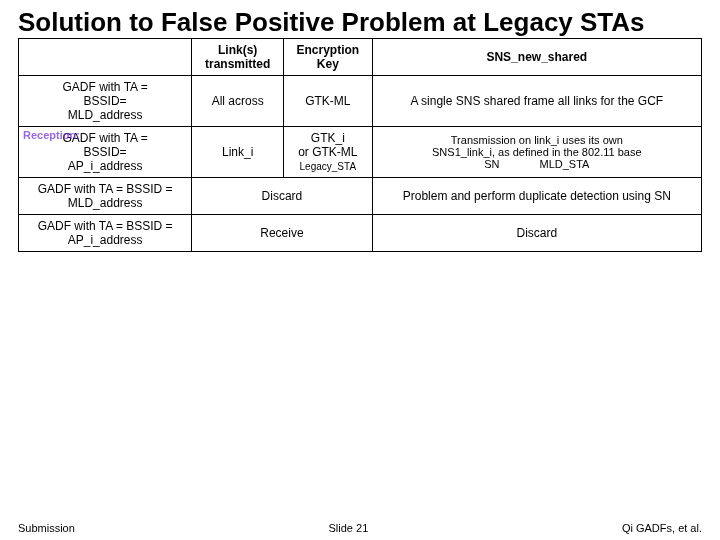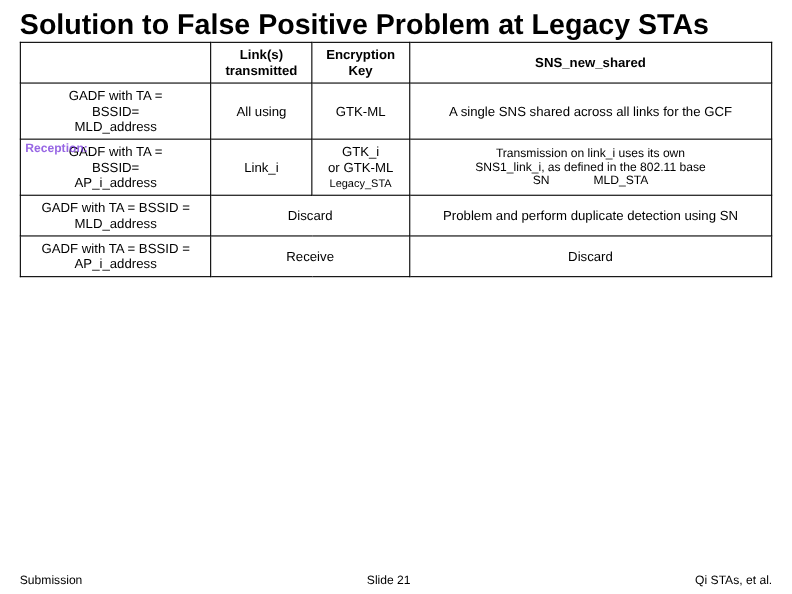--- a/index.html
+++ b/index.html
@@ -95,23 +95,23 @@
         <th></th>
         <th>Link(s)<br>transmitted</th>
         <th>Encryption<br>Key</th>
         <th>SNS_new_shared</th>
       </tr>
     </thead>
     <tbody>
 
       <tr>
         <td class="left-text">GADF with TA =<br>BSSID=<br>MLD_address</td>
-        <td>All using</td>
+        <td>All across</td>
         <td>GTK-ML</td>
-        <td class="left-text">A single SNS shared across all links for the GCF</td>
+        <td class="left-text">A single SNS shared frame all links for the GCF</td>
       </tr>
 
       <tr>
         <td class="left-text" style="position:relative;">
           <span>GADF with TA =<br>BSSID=<br>AP_i_address</span>
           <span style="position:absolute;top:2px;left:4px;font-size:11px;font-weight:bold;color:#6d28d9;opacity:0.7;">Reception:</span>
         </td>
         <td>Link_i</td>
         <td>GTK_i<br>or GTK-ML<br><span style="font-size:10px;">Legacy_STA</span></td>
         <td class="left-text" style="font-size:11px;">
@@ -131,16 +131,16 @@
         <td class="left-text">GADF with TA = BSSID =<br>AP_i_address</td>
         <td colspan="2">Receive</td>
         <td>Discard</td>
       </tr>
     </tbody>
   </table>
 
   <div class="footer">
     <span>Submission</span>
     <span>Slide 21</span>
-    <span>Qi STAs, et al.</span>
+    <span>Qi GADFs, et al.</span>
   </div>
 
 </div>
 
 </body></html>

